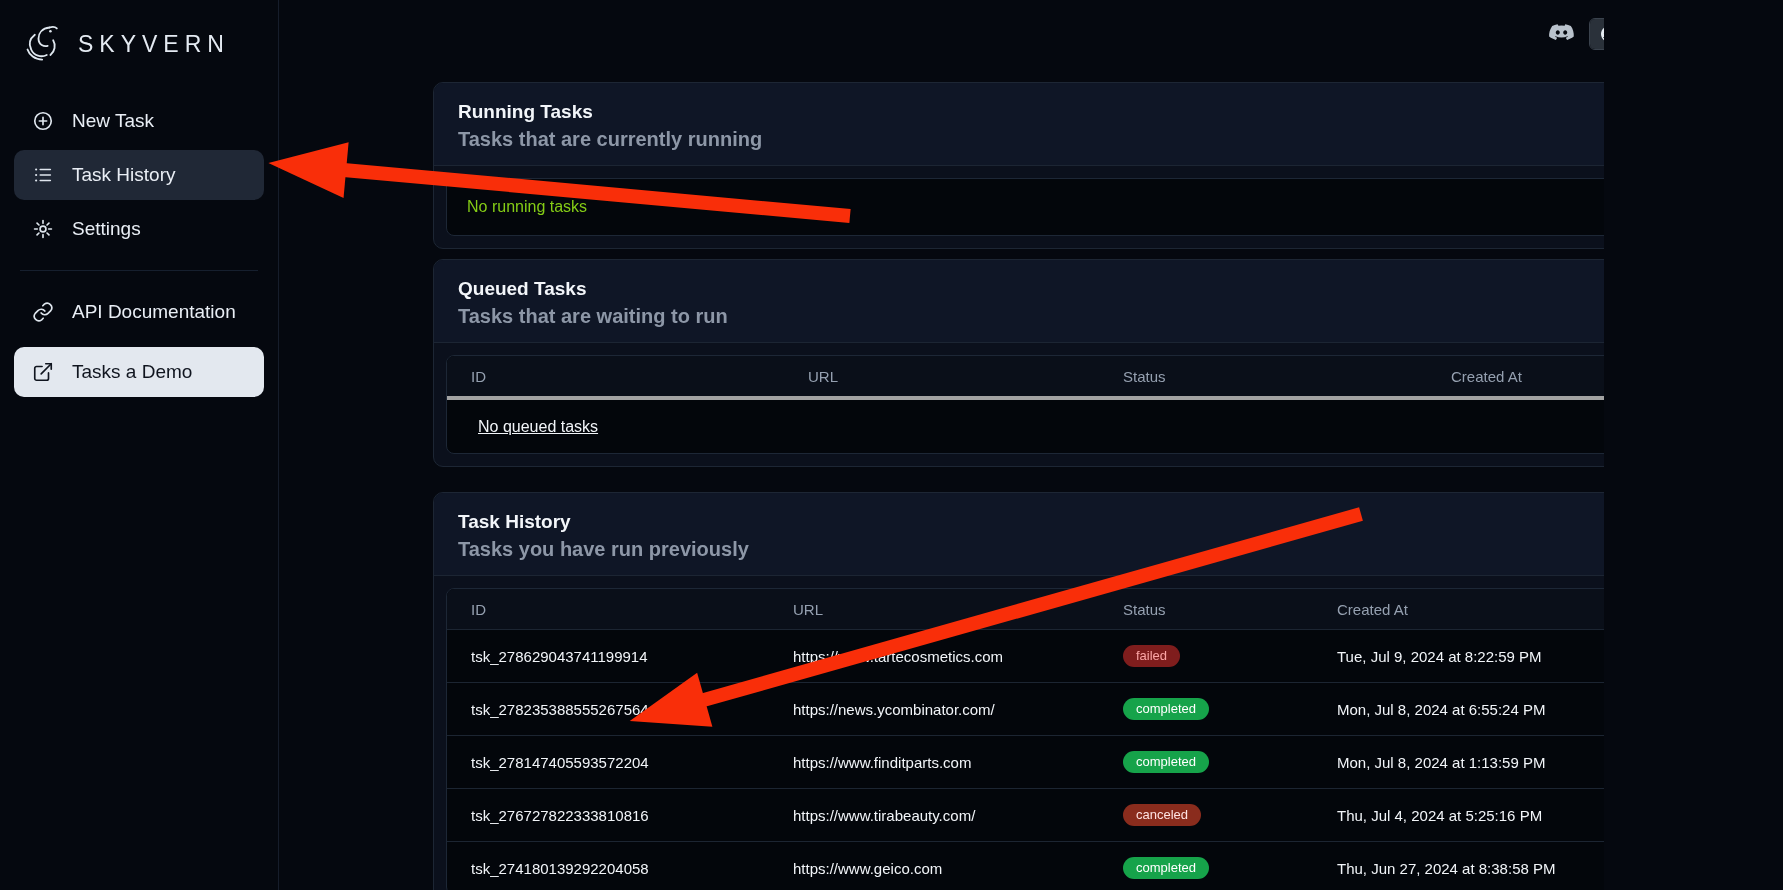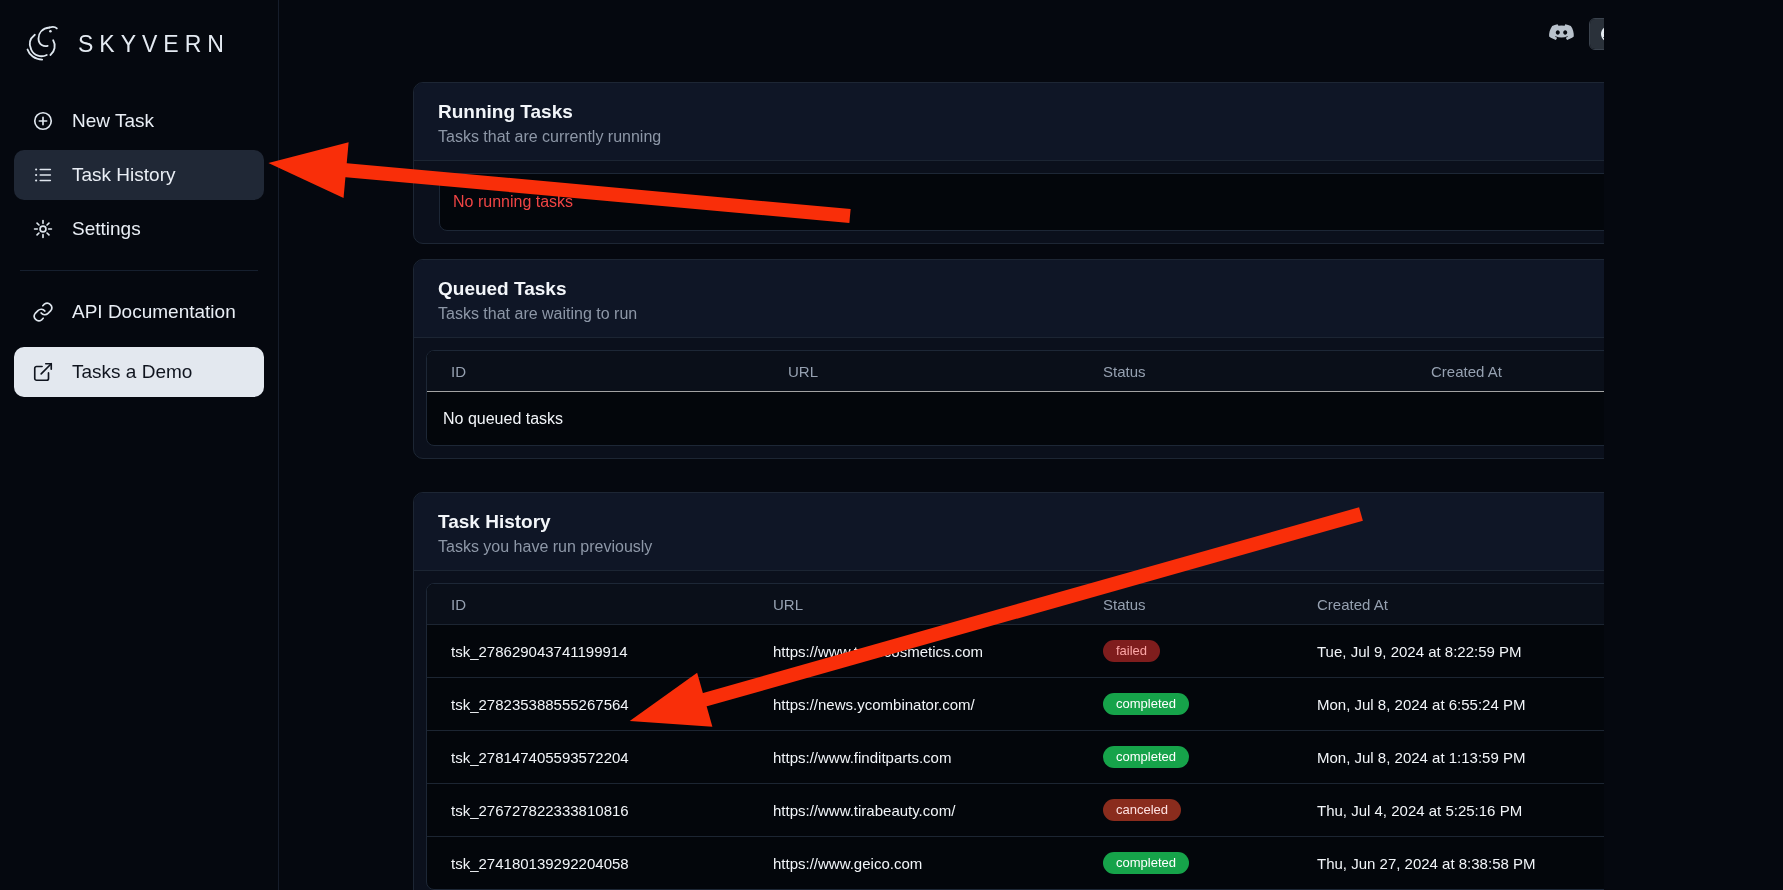--- a/index.html
+++ b/index.html
@@ -18,39 +18,39 @@
 
   
   .topbar{position:absolute;left:1548px;top:18px;display:flex;align-items:center;gap:14px;height:32px;}
   .gh-pill{display:flex;align-items:stretch;height:30px;border:1px solid #3a424d;border-radius:6px;overflow:hidden;font-size:13px;}
   .gh-left{display:flex;align-items:center;padding:12px 11px;background:#2a313a;font-weight:600;color:#f0f3f6;}
   .gh-right{display:flex;align-items:center;padding:0 13px;background:#11161d;font-weight:700;color:#f0f3f6;border-left:1px solid #3a424d;}
   .avatar{width:26px;height:26px;border-radius:6px;display:flex;align-items:center;justify-content:center;font-size:13px;font-weight:700;color:#fff;background:#6d5ae8;}
   .user-label{font-size:15px;color:#e9eef5;white-space:nowrap;}
 
   
-  .card{position:absolute;left:413px;width:1332px;background:#0b101c;border:1px solid #1d2634;border-radius:10px;box-sizing:border-box;overflow:hidden;}
+  .card{position:absolute;left:433px;width:1332px;background:#0b101c;border:1px solid #1d2634;border-radius:10px;box-sizing:border-box;overflow:hidden;}
   #card-running{top:82px;}
   #card-queued{top:259px;}
   #card-history{top:492px;height:520px;}
   .card-header{background:#0f1626;border-bottom:1px solid #1c2533;padding:18px 24px 14px;}
   .card-title{margin:0;font-size:19px;font-weight:700;color:#f3f6fa;}
-  .card-subtitle{margin:5px 0 0;font-size:16px;color:#8d97a7;}
+  .card-subtitle{margin:5px 0 0;font-size:20px;color:#8d97a7;font-weight:bold;}
   .card-body{padding:12px;}
   .panel{border:1px solid #1d2736;border-radius:8px;overflow:hidden;background:#03060b;}
-  .empty-panel{padding:19px 13px;font-size:16px;color:#ef4444;margin-left:13px;}
+  .empty-panel{padding:19px 20px;font-size:16px;color:#84cc16;}
 
   .trow{display:grid;align-items:center;padding:0 12px;box-sizing:border-box;}
   .grid-q{grid-template-columns:337px 315px 328px 1fr;}
   .grid-h{grid-template-columns:322px 330px 214px 1fr 80px;}
   .thead{height:40px;background:#0a0f19;}
   .thead > div{font-size:15px;color:#95a0b0;font-weight:400;padding-left:12px;}
   .drow{height:53px;border-top:1px solid #1c2532;}
   .drow > div{padding-left:12px;font-size:15px;color:#f2f5f9;overflow:hidden;white-space:nowrap;}
-  .empty-cell{height:53px;display:flex;align-items:center;border-top:1px solid #a3a3a3;padding:0 16px;font-size:16px;color:#f2f5f9;}
+  .empty-cell{height:53px;display:flex;align-items:center;border-top:4px solid #a3a3a3;padding:0 31px;font-size:16px;color:#f2f5f9;text-decoration:underline;}
   .created{color:#e8edf3;}
   .badge{display:inline-block;padding:4px 13px;border-radius:999px;font-size:13px;font-weight:400;line-height:1.1;}
   .st-completed{background:var(--completed,#16a34a);color:#ffffff;}
   .st-failed{background:var(--failed,#7f1d1d);color:var(--failed-t,#fca5a5);}
   .st-canceled{background:var(--canceled,#8a2c1d);color:var(--canceled-t,#fee2e2);}
   .row-menu{background:none;border:none;color:#c6cfda;font-size:20px;text-align:right;cursor:pointer;padding-right:14px;line-height:1;}
 
   
   .annotations{position:absolute;left:0;top:0;pointer-events:none;z-index:50;}
   .annotations .arrow{fill:var(--arrow,#f92e09);}

